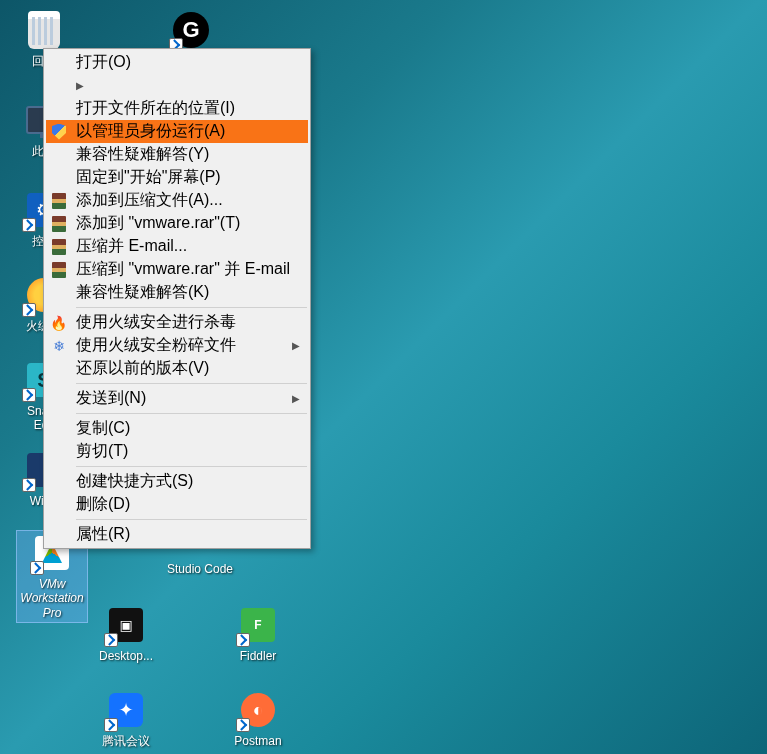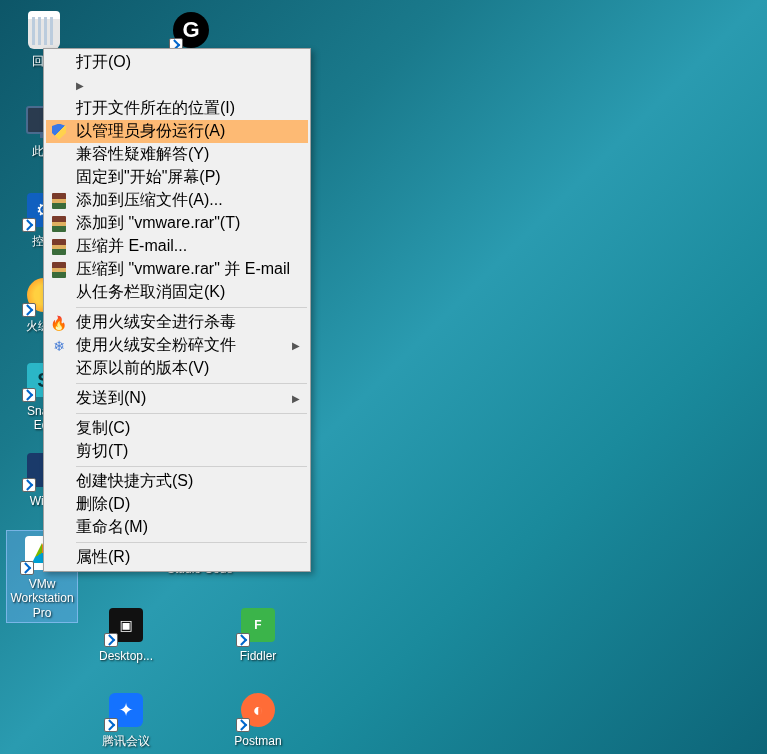--- a/index.html
+++ b/index.html
@@ -76,21 +76,21 @@
     padding: 2px;
   }
   .menu-item {
     display: flex;
     align-items: center;
     height: 23px;
     padding: 0 6px 0 4px;
     cursor: default;
     position: relative;
   }
-  .menu-item.highlighted { background: #fdba74; }
+  .menu-item.highlighted { background: #f97316; }
   .menu-item .mi-icon {
     width: 18px;
     height: 18px;
     margin-right: 8px;
     flex: none;
     display: flex;
     align-items: center;
     justify-content: center;
   }
   .menu-item .mi-text {
@@ -191,21 +191,21 @@
 </div>
 
 <div class="desktop-icon" style="top:450px;left:8px;">
   <div class="ico">
       <div class="winscp-ico"></div>
       <div class="shortcut-arrow"></div>
     </div>
   <div class="label">WinS</div>
 </div>
 
-<div class="desktop-icon selected" style="top:530px;left:6px;">
+<div class="desktop-icon selected" style="top:530px;left:16px;font-style:italic;">
   <div class="ico">
       <div class="vmware-ico"></div>
       <div class="shortcut-arrow"></div>
     </div>
   <div class="label" style="white-space:pre-line">VMw
 Workstation
 Pro</div>
 </div>
 
 <div class="desktop-icon" style="top:562px;left:155px;width:90px;">
@@ -290,21 +290,21 @@
     <span class="mi-text">压缩并 E-mail...</span>
   </div>
   <div class="menu-item">
     <span class="mi-icon">
         <span class="rar-ico"></span>
       </span>
     <span class="mi-text">压缩到 "vmware.rar" 并 E-mail</span>
   </div>
   <div class="menu-item">
     <span class="mi-icon"></span>
-    <span class="mi-text">从任务栏取消固定(K)</span>
+    <span class="mi-text">兼容性疑难解答(K)</span>
   </div>
   <div class="menu-sep"></div>
   <div class="menu-item">
     <span class="mi-icon flame-ico">🔥</span>
     <span class="mi-text">使用火绒安全进行杀毒</span>
   </div>
   <div class="menu-item">
     <span class="mi-icon shred-ico">❄</span>
     <span class="mi-text">使用火绒安全粉碎文件</span>
     <span class="mi-arrow">▶</span>
@@ -330,22 +330,18 @@
   </div>
   <div class="menu-sep"></div>
   <div class="menu-item">
     <span class="mi-icon"></span>
     <span class="mi-text">创建快捷方式(S)</span>
   </div>
   <div class="menu-item">
     <span class="mi-icon"></span>
     <span class="mi-text">删除(D)</span>
   </div>
-  <div class="menu-item">
-    <span class="mi-icon"></span>
-    <span class="mi-text">重命名(M)</span>
-  </div>
   <div class="menu-sep"></div>
   <div class="menu-item">
     <span class="mi-icon"></span>
     <span class="mi-text">属性(R)</span>
   </div>
 </div>
 
 </body></html>

